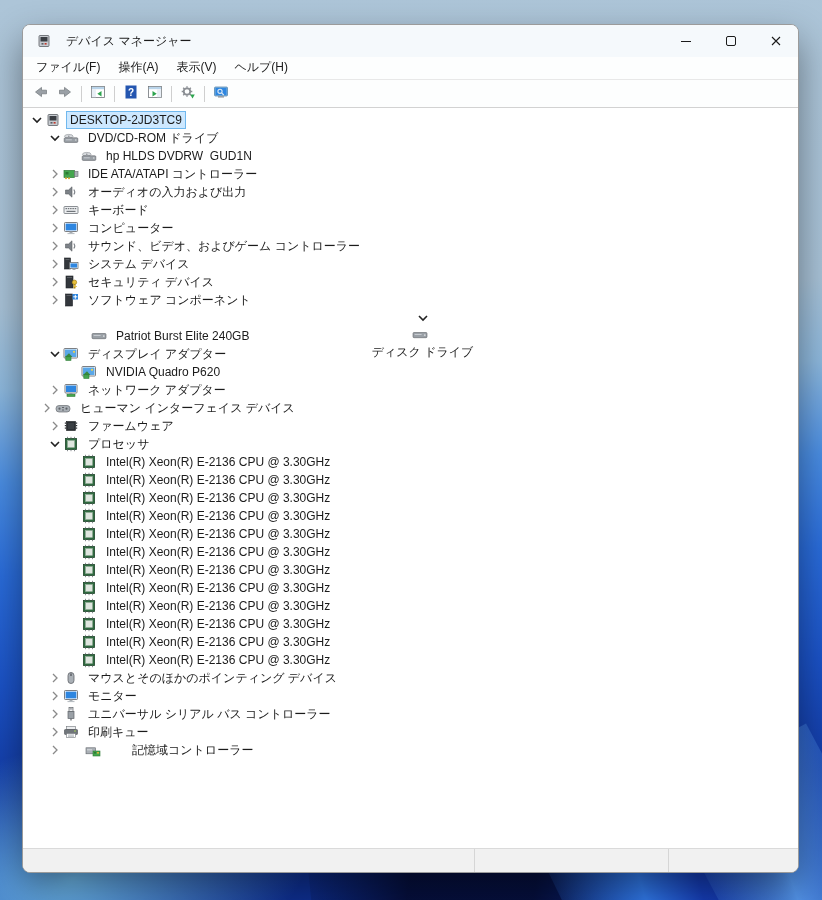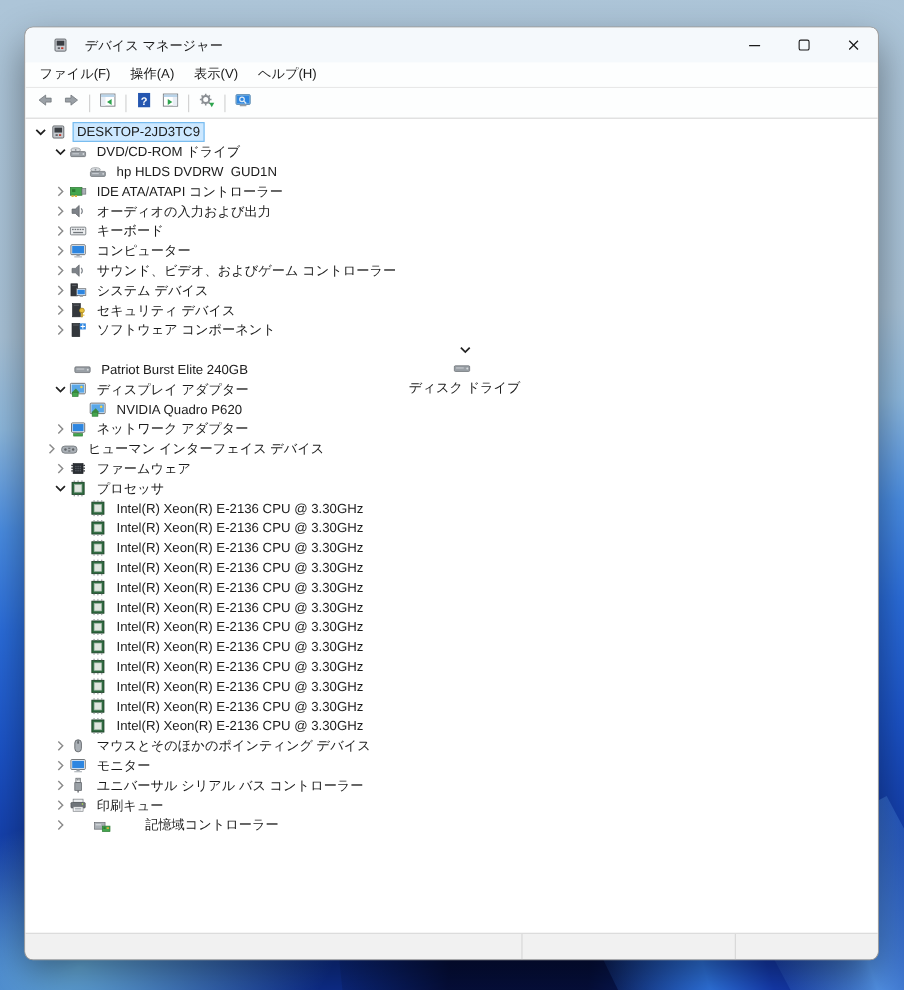--- a/index.html
+++ b/index.html
@@ -19,21 +19,21 @@
   .r3{left:545px;bottom:-50px;width:220px;height:220px;transform:rotate(-26deg);
       background:linear-gradient(100deg,rgba(40,110,235,0),rgba(52,128,242,.92) 40%,rgba(22,62,185,.92) 62%,rgba(22,62,185,0));}
   .r4{left:700px;bottom:-40px;width:160px;height:190px;transform:rotate(-28deg);
       background:linear-gradient(100deg,rgba(30,80,210,0),rgba(95,165,248,.85) 50%,rgba(30,80,210,0));}
   
   .window{position:absolute;left:22px;top:24px;width:777px;height:849px;
     background:#fff;border:1px solid #9b9b9b;border-radius:8px;
     box-shadow:0 16px 36px rgba(0,0,0,.42);
     display:flex;flex-direction:column;overflow:hidden;box-sizing:border-box;}
   .titlebar{height:32px;flex:none;display:flex;align-items:center;gap:9px;
-    padding-left:24px;background:#f5f9fc;}
+    padding-left:13px;background:#f5f9fc;}
   .title-text{font-size:12px;color:#1b1b1b;}
   .controls{margin-left:auto;display:flex;height:100%;}
   .ctrl{width:45px;height:100%;display:flex;align-items:center;justify-content:center;cursor:default;}
   .menubar{height:23px;flex:none;display:flex;align-items:flex-start;background:#fdfefe;
     border-bottom:1px solid #e8e8e8;padding-left:4px;box-sizing:border-box;}
   .menu-item{font-size:12px;color:#1b1b1b;padding:2px 9px;}
   .toolbar{height:28px;flex:none;display:flex;align-items:center;background:#fdfefe;
     border-bottom:1px solid #d2d2d2;padding-left:6px;box-sizing:border-box;}
   .tbtn{width:22px;height:22px;display:flex;align-items:center;justify-content:center;margin:0 1px;}
   .tsep{width:1px;height:16px;background:#cfcfcf;margin:0 4px;}
@@ -349,21 +349,21 @@
         </span>
         <span class="ticon">
           <svg width="16" height="16" viewBox="0 0 16 16">
             <rect x="1" y="5.5" width="14" height="5.2" rx="1" fill="#9aa0a6" stroke="#5f6368" stroke-width="0.6"></rect>
             <rect x="2.6" y="7" width="7" height="1" fill="#c7cbd0"></rect>
             <circle cx="12.8" cy="8.1" r="0.9" fill="#d9dcdf"></circle>
           </svg>
         </span>
         <span class="tlabel">ディスク ドライブ</span>
       </div>
-      <div class="trow" style="padding-left: 28px;">
+      <div class="trow" style="padding-left: 52px;">
         <span class="chev"></span>
         <span class="ticon">
           <svg width="16" height="16" viewBox="0 0 16 16">
             <rect x="1" y="5.5" width="14" height="5.2" rx="1" fill="#9aa0a6" stroke="#5f6368" stroke-width="0.6"></rect>
             <rect x="2.6" y="7" width="7" height="1" fill="#c7cbd0"></rect>
             <circle cx="12.8" cy="8.1" r="0.9" fill="#d9dcdf"></circle>
           </svg>
         </span>
         <span class="tlabel">Patriot Burst Elite 240GB</span>
       </div>

